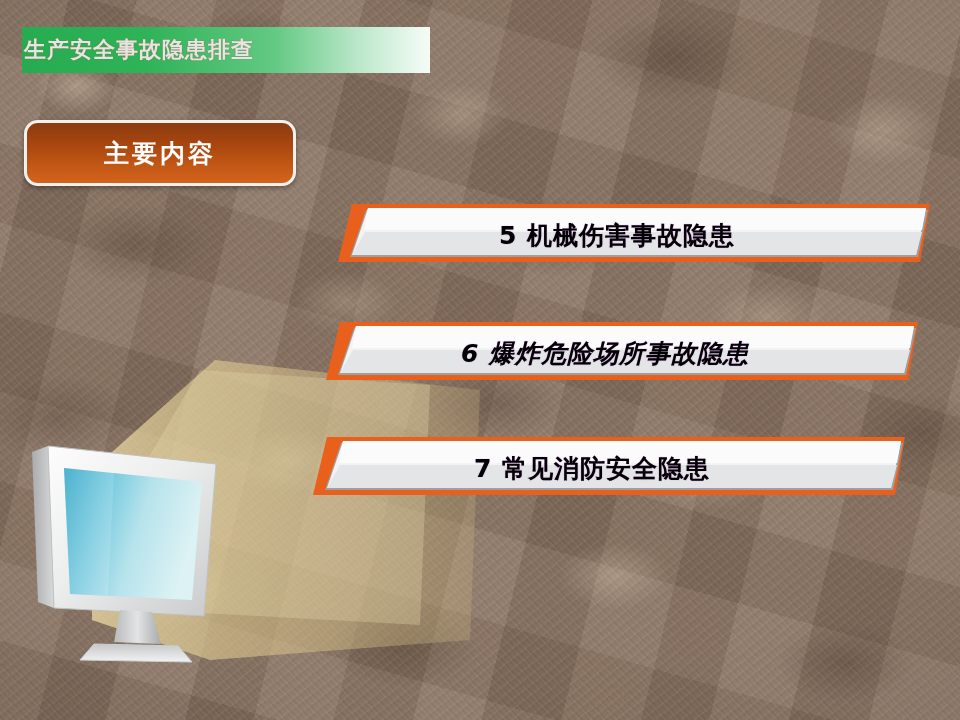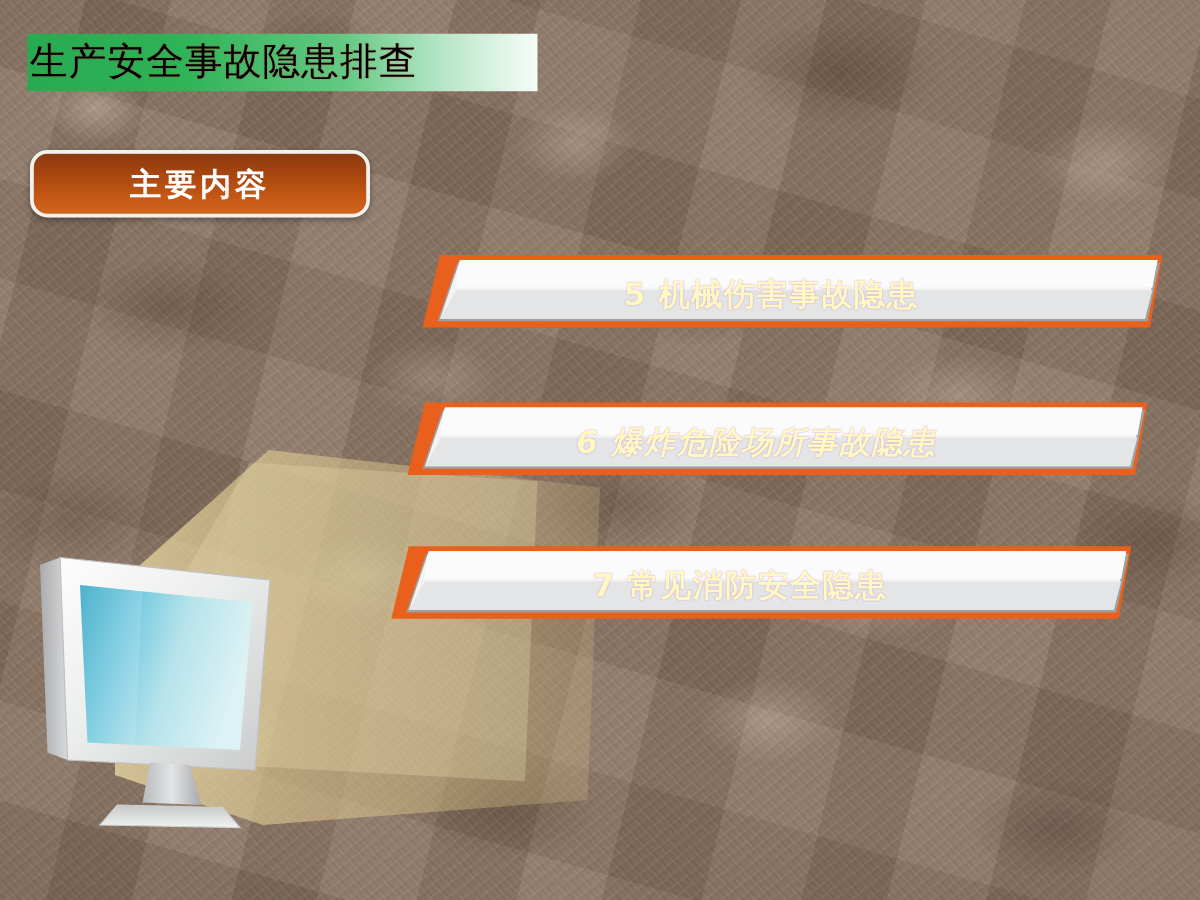--- a/index.html
+++ b/index.html
@@ -57,31 +57,31 @@
   
   #title-banner {
     position:absolute; left:22px; top:27px;
     width:408px; height:46px;
     background:linear-gradient(to right,#27ab51 0%,#2eb357 30%,#63c983 62%,#b9e7c8 82%,#e9f8ee 96%,#f4fbf6 100%);
   }
   #title-text {
     position:absolute; left:24px; top:26px;
     width:460px; height:48px;
     line-height:48px;
-    font-size:30px; font-weight:normal;
-    color:#000000;
+    font-size:22px; font-weight:bold;
+    color:#e5e5e5;
     letter-spacing:1px;
     white-space:nowrap;
     text-shadow:0 0 1px rgba(255,0,0,.6);
   }
 
   
   #main-pill {
     position:absolute; left:24px; top:120px;
-    width:272px; height:54px;
+    width:272px; height:66px;
     border-radius:14px;
     background:linear-gradient(to bottom,#8b3a10 0%,#a8460f 35%,#c25716 70%,#d4641b 100%);
     border:3px solid #f3f1ee;
     box-shadow:0 2px 5px rgba(0,0,0,.35);
     display:flex; align-items:center; justify-content:center;
   }
   #main-pill-label {
     color:#ffffff; font-size:25px; font-weight:bold;
     letter-spacing:3px;
   }
@@ -95,21 +95,21 @@
   
   #monitor { position:absolute; left:28px; top:430px; width:230px; height:240px; }
 
   
   .bar { position:absolute; height:70px; }
   .bar .shape { position:absolute; inset:0; }
   .bar .label {
     position:absolute; inset:0;
     display:flex; align-items:center; justify-content:center;
     font-size:25px; font-weight:bold;
-    color:#fef9c3;
+    color:#000000;
     letter-spacing:1px;
     white-space:nowrap;
     padding-right:26px;
     text-shadow:0 0 1px rgba(150,0,200,.5);
   }
 </style>
 </head>
 <body>
 
 <div id="slide">

